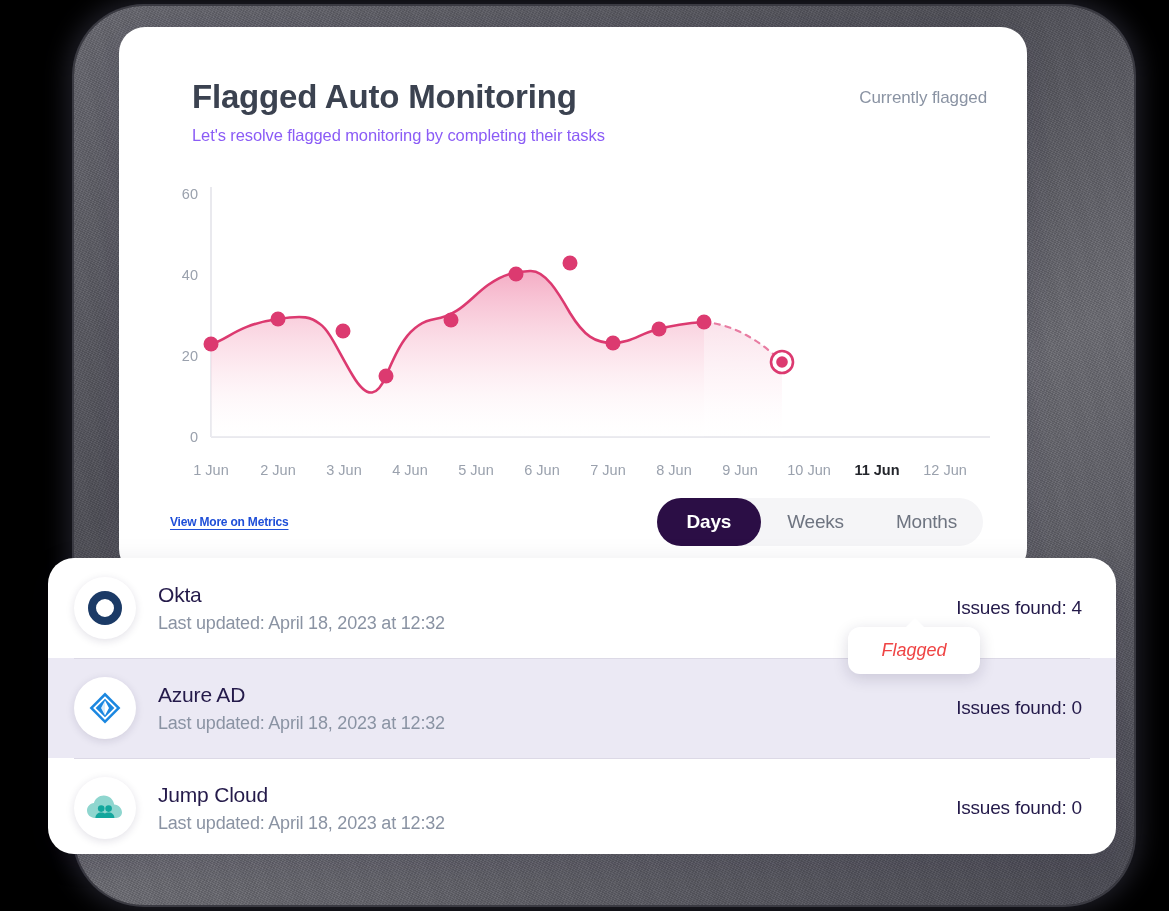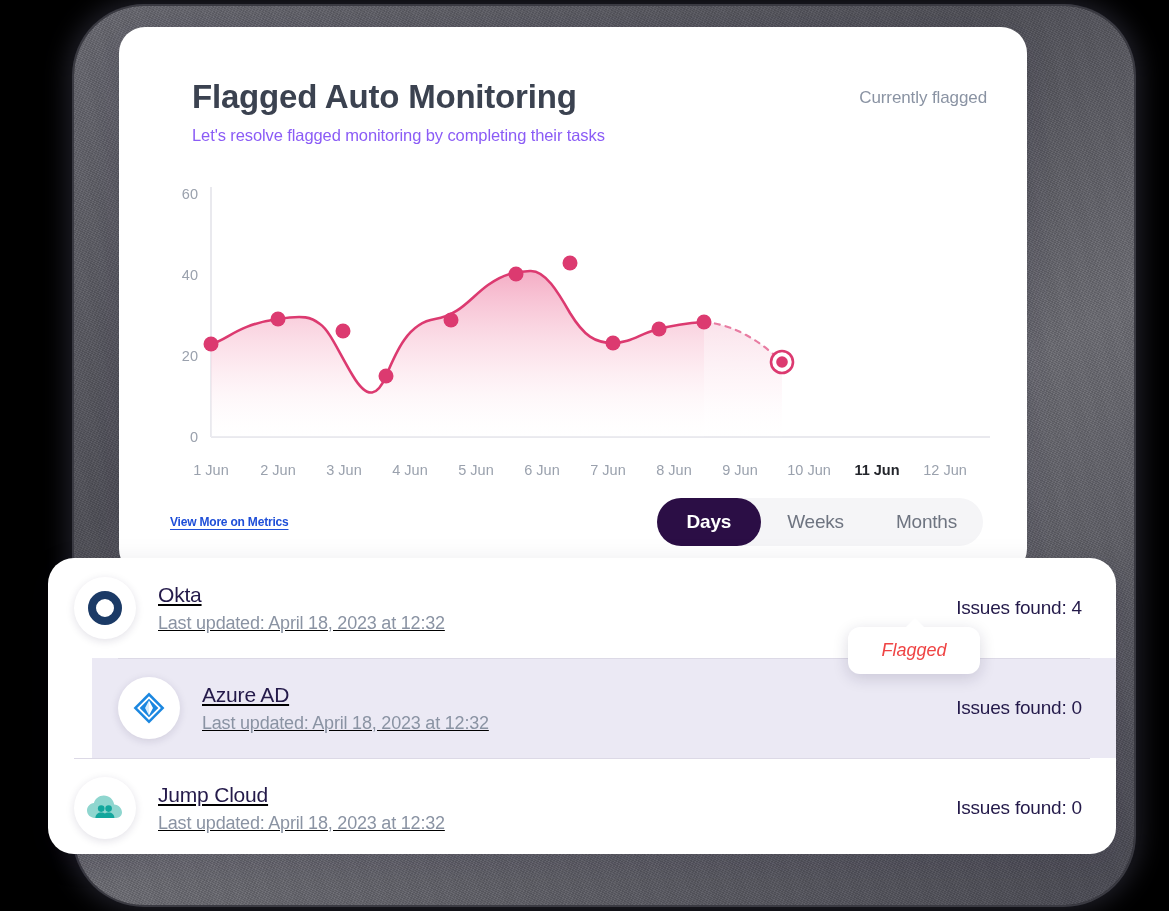--- a/index.html
+++ b/index.html
@@ -197,42 +197,42 @@
     box-shadow: 0 8px 30px rgba(25,20,60,0.12);
     overflow: hidden;
   }
   .row {
     position: relative;
     height: 100px;
     display: flex;
     align-items: center;
     padding: 0 34px 0 26px;
   }
-  .row.alt { background: #ebe9f4; margin-left: 44px; }
+  .row.alt { background: #ebe9f4; }
   .row-sep {
     position: absolute;
     left: 26px;
     right: 26px;
     top: 0;
     height: 1px;
     background: #dcd9e6;
   }
   .row-icon {
     width: 62px;
     height: 62px;
     border-radius: 50%;
     background: #ffffff;
     box-shadow: 0 2px 9px rgba(30,20,70,0.13);
     display: flex;
     align-items: center;
     justify-content: center;
     flex: 0 0 auto;
     margin-right: 22px;
   }
-  .row-main { flex: 1 1 auto; text-decoration: underline; }
+  .row-main { flex: 1 1 auto; }
   .row-title {
     font-size: 21px;
     color: #241a4a;
     letter-spacing: -0.2px;
   }
   .row-sub {
     margin-top: 6px;
     font-size: 18px;
     color: #8a93a3;
     letter-spacing: -0.2px;

